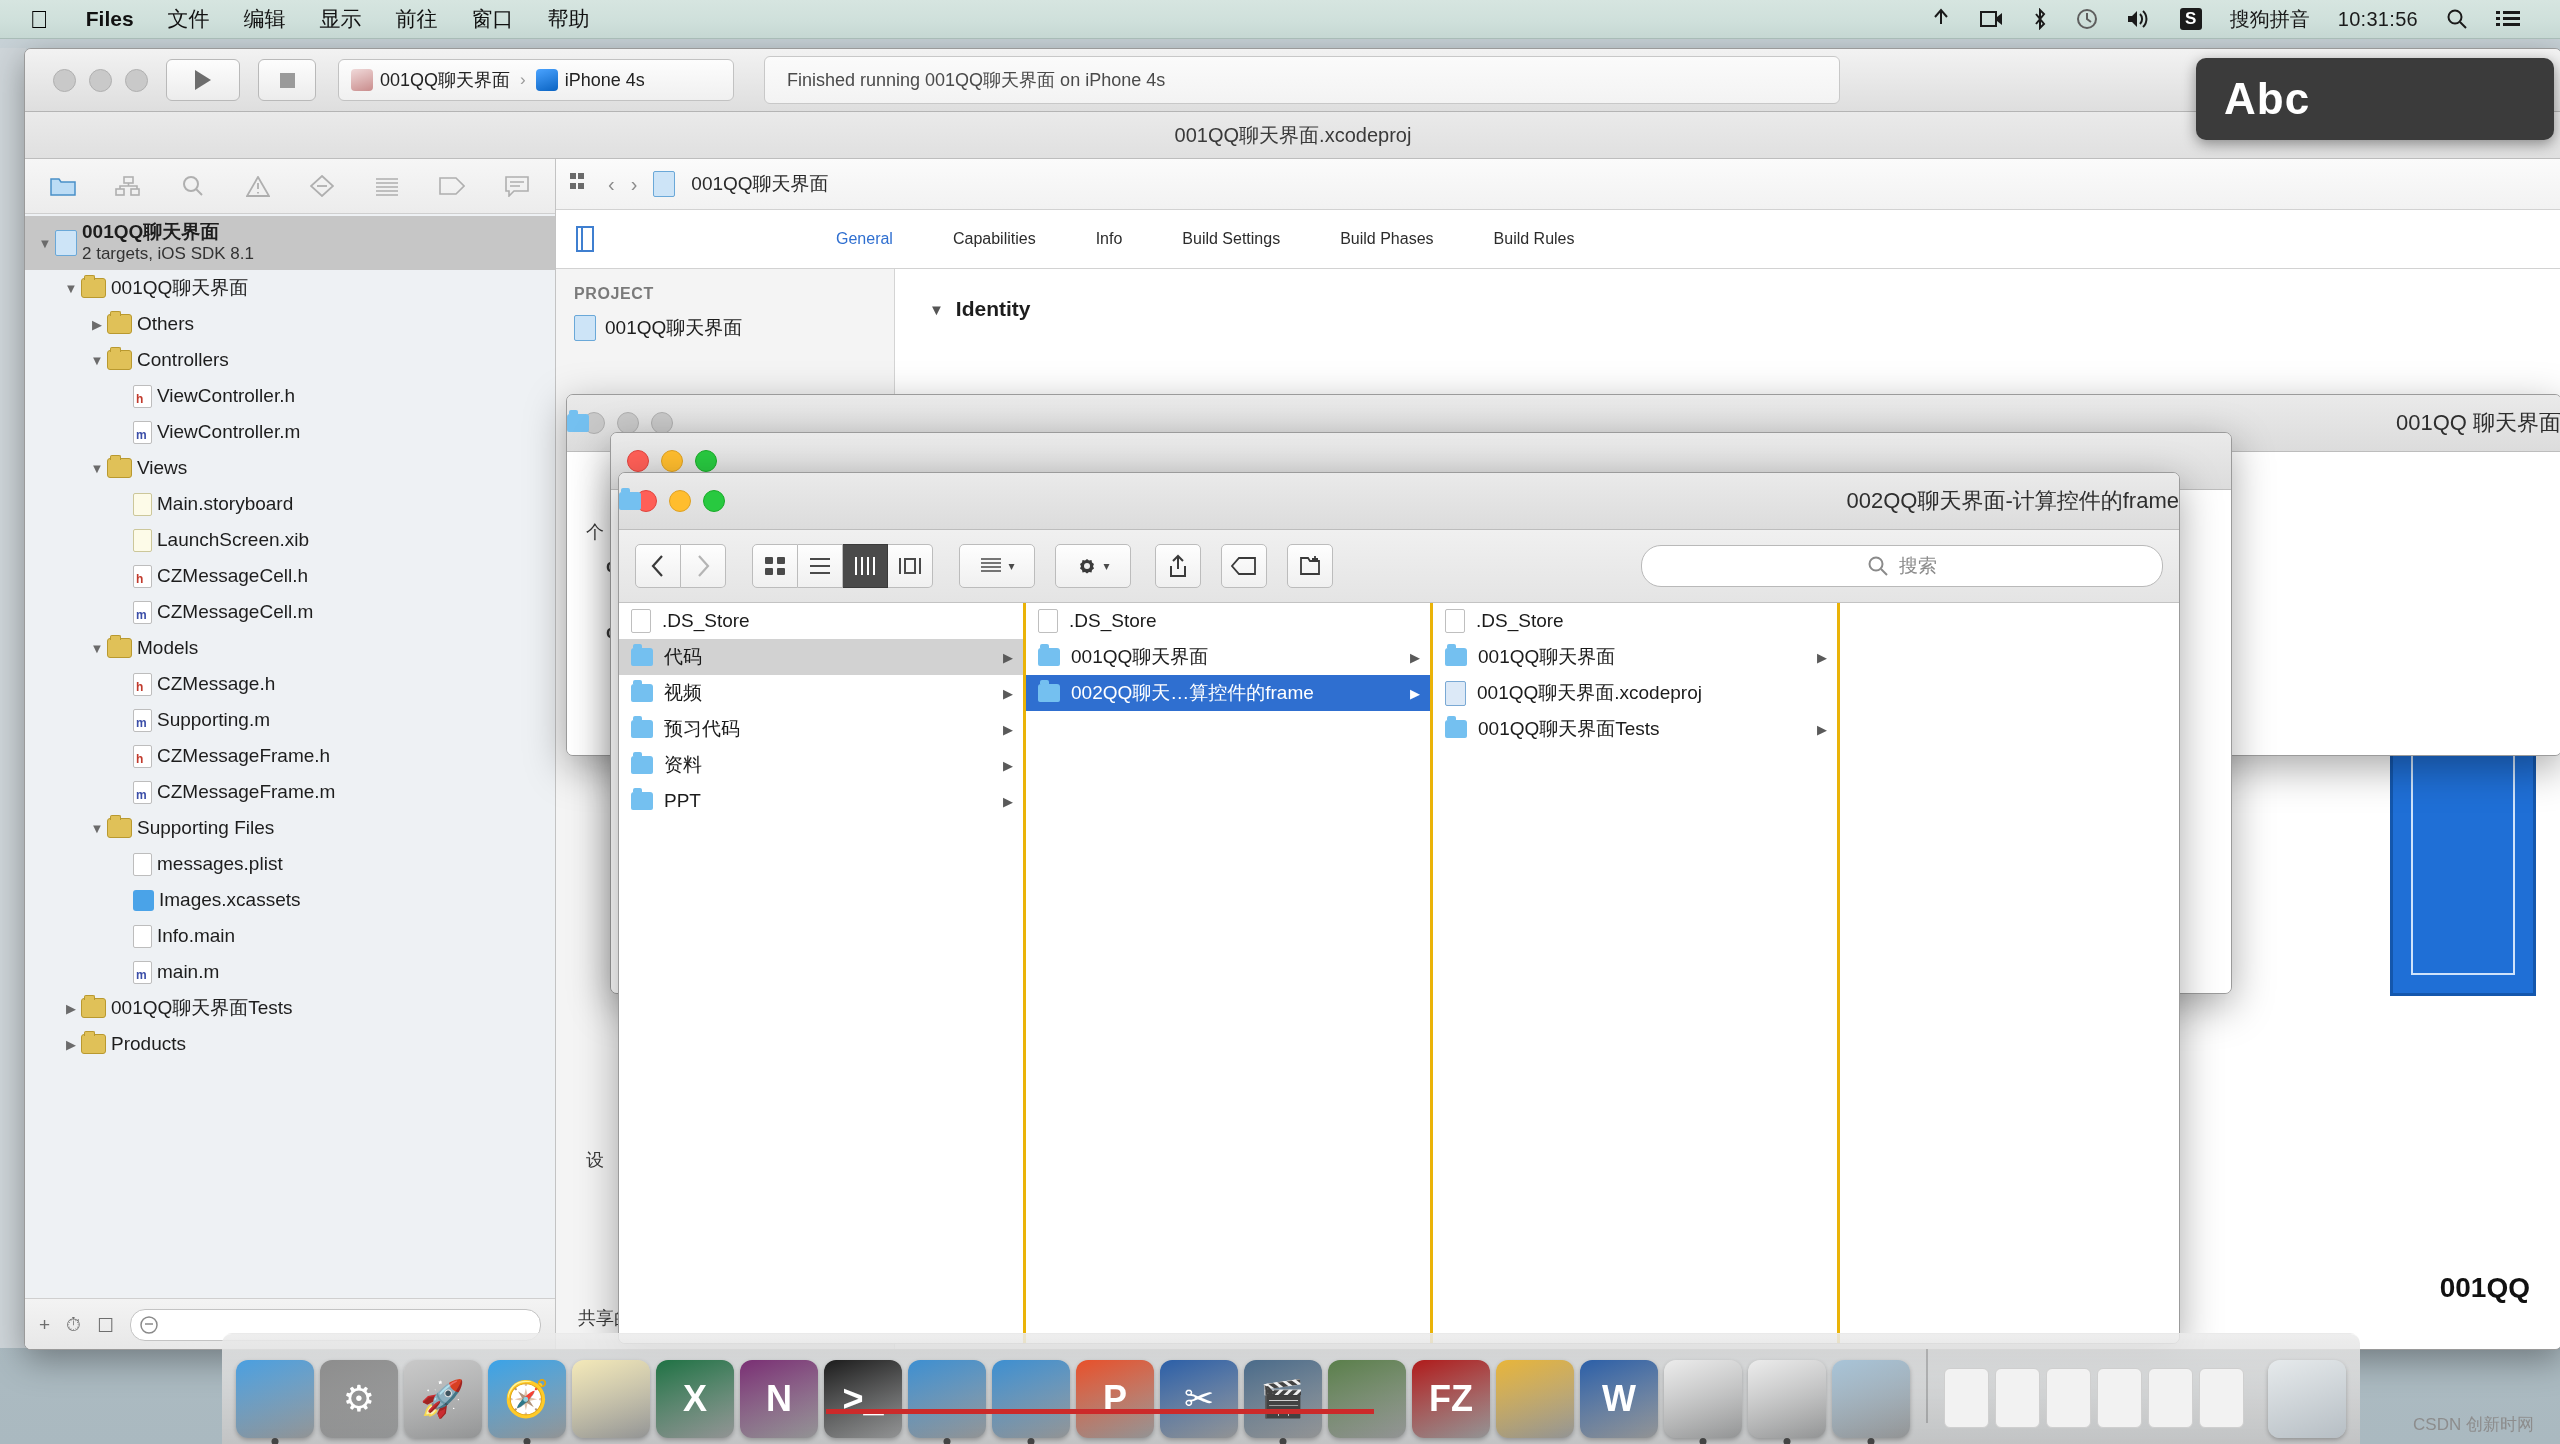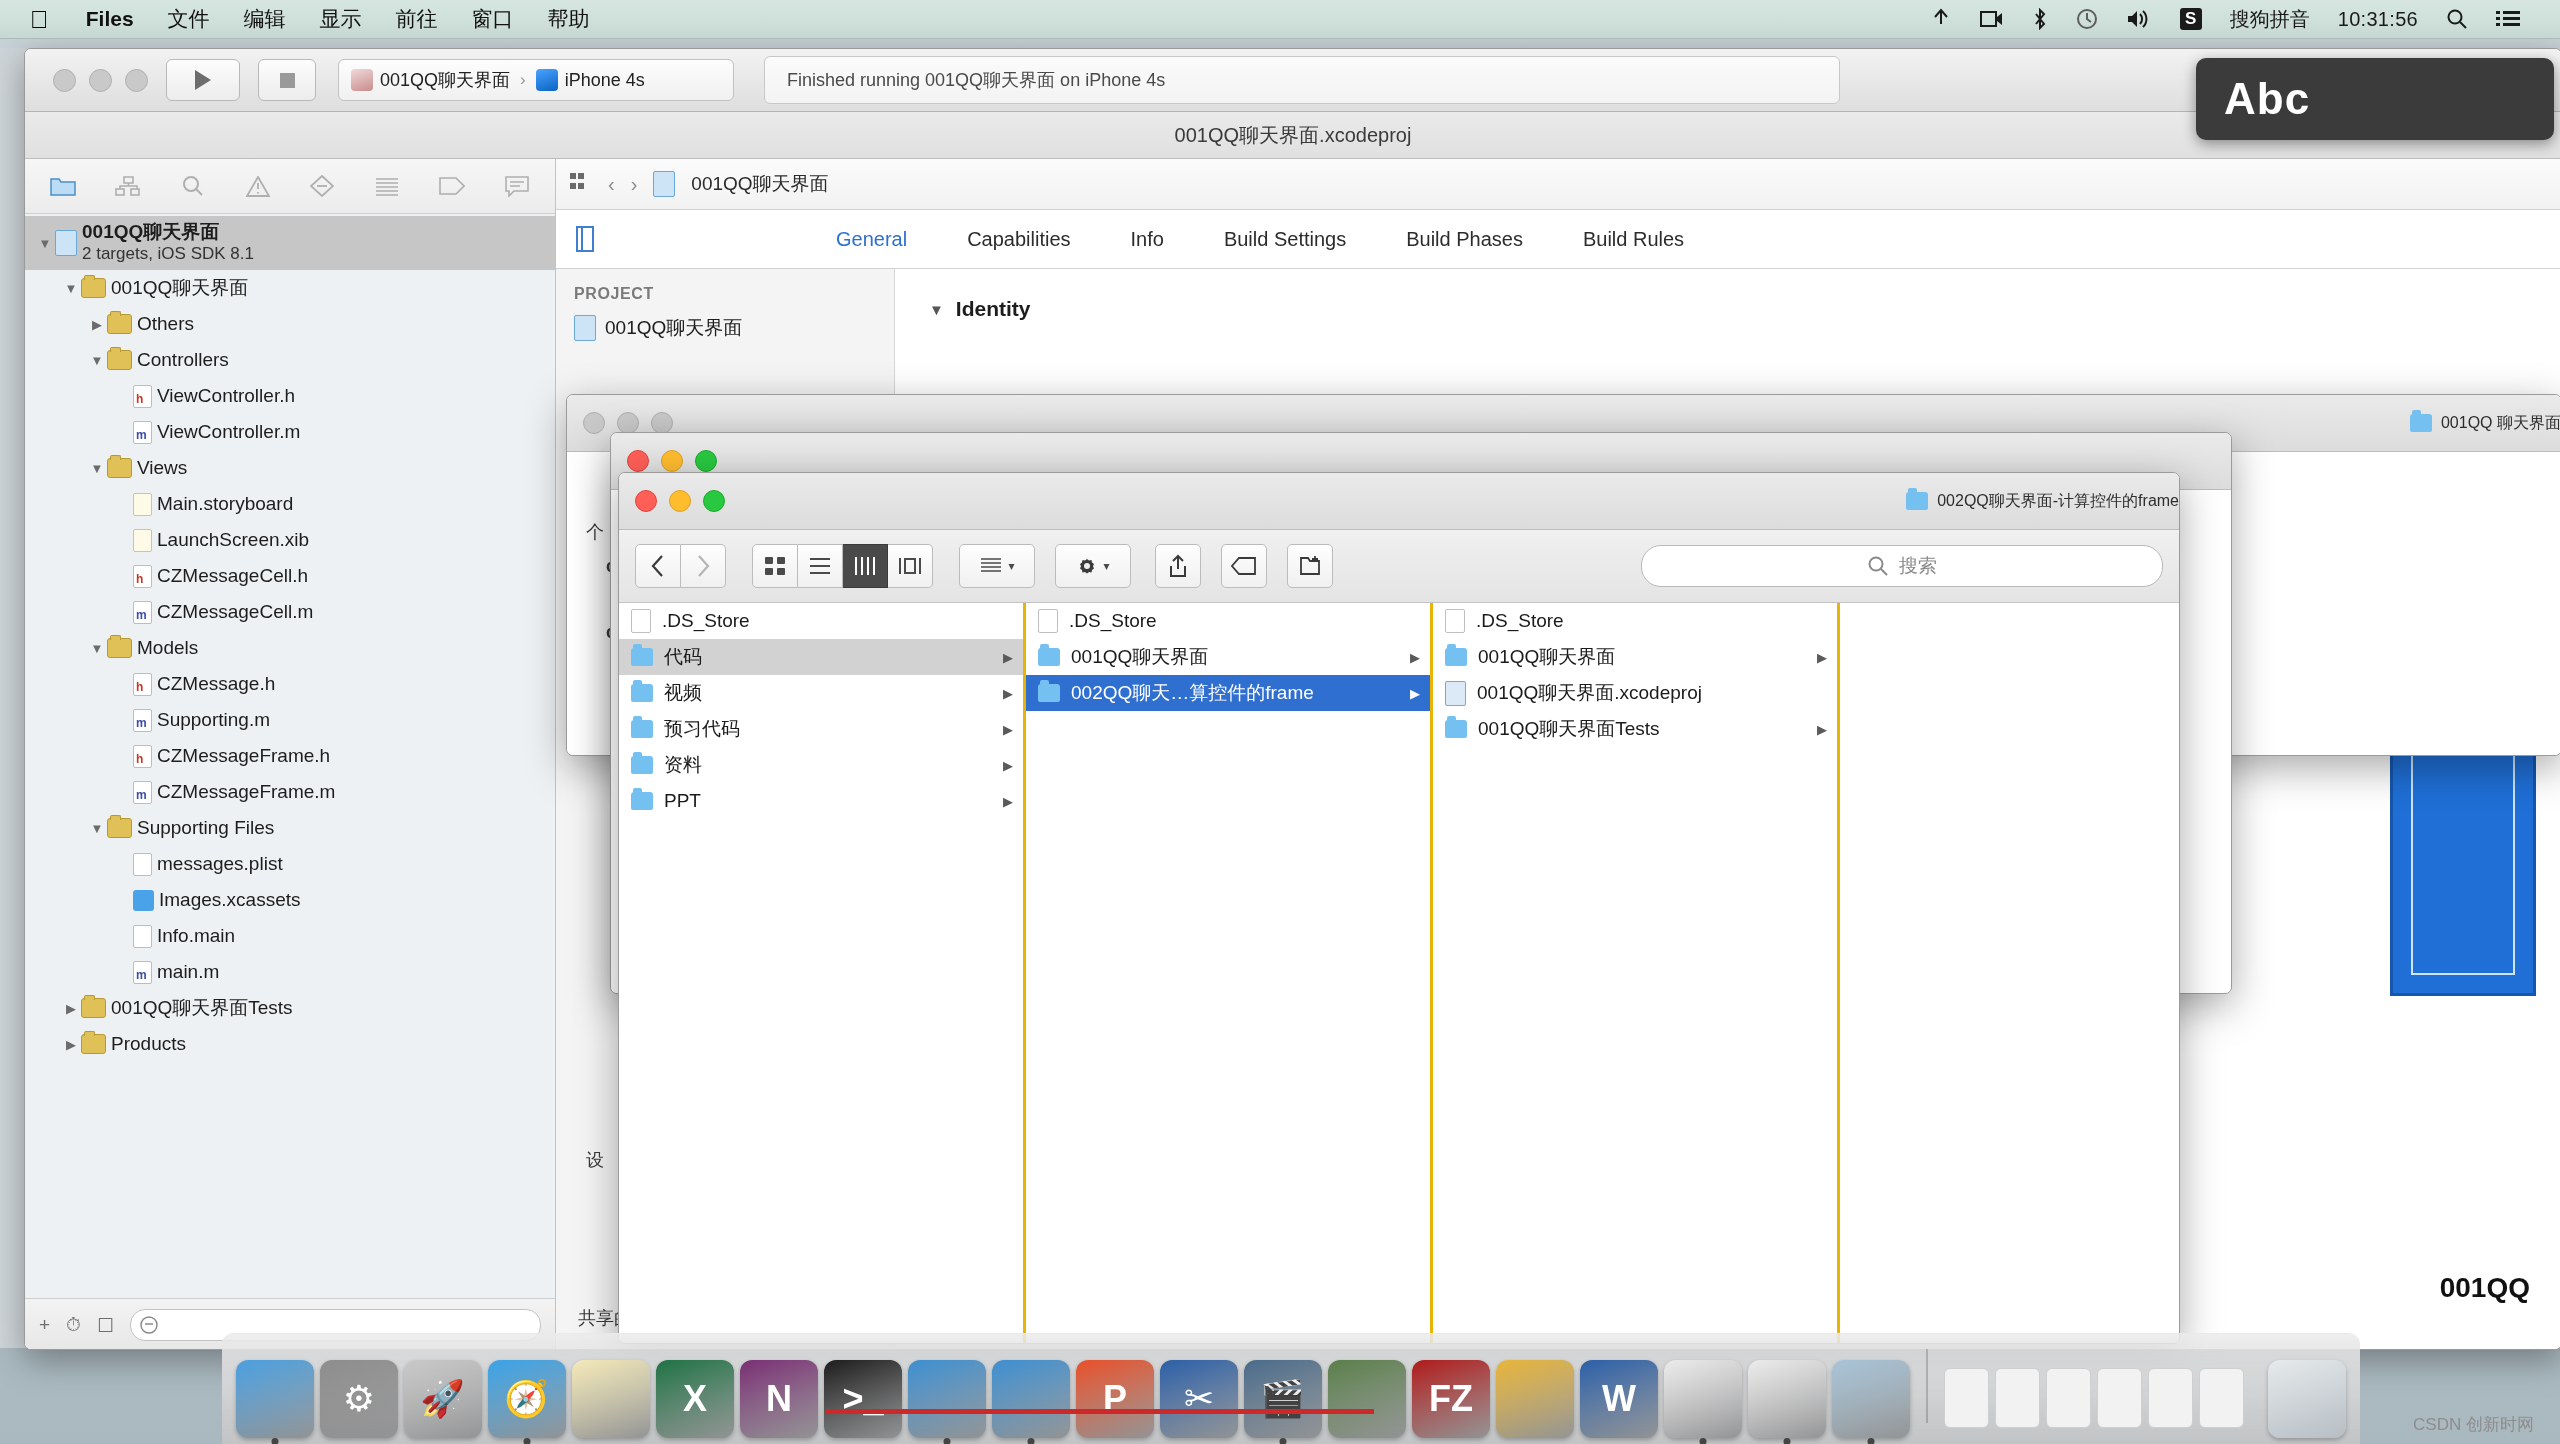--- a/index.html
+++ b/index.html
@@ -100,39 +100,39 @@
   .nb-ic{color:#6e6e6e;font-size:19px;}
   .nb-filter{flex:1;height:30px;border:1px solid #c3c3c3;border-radius:15px;background:#fff;display:flex;align-items:center;padding:0 8px;}
 
   
   #editor{flex:1;background:#fff;display:flex;flex-direction:column;min-width:0;}
   #jumpbar{height:50px;border-bottom:1px solid #d2d2d2;background:linear-gradient(180deg,#fbfbfb,#f2f2f2);
       display:flex;align-items:center;padding:0 14px;gap:16px;font-size:19px;color:#2a2a2a;}
   #jumpbar .chev{color:#8a8a8a;font-size:20px;}
   #tabs{height:58px;border-bottom:1px solid #d2d2d2;background:#fff;display:flex;align-items:center;}
   #tabs .tabspacer{width:230px;display:flex;align-items:center;padding-left:20px;}
-  #tabs .tab{font-size:20px;color:#2c2c2c;padding:0 30px;line-height:58px;}
+  #tabs .tab{font-size:16px;color:#2c2c2c;padding:0 30px;line-height:58px;}
   #tabs .tab.active{color:#2f6fd0;}
   #proj-area{flex:1;display:flex;min-height:0;}
   #proj-list{width:320px;border-right:1px solid #d4d4d4;background:#f4f4f4;padding:16px 0 0 18px;}
   #proj-list .hd{font-size:16px;font-weight:bold;color:#7a7a7a;letter-spacing:.6px;}
   #proj-list .item{display:flex;align-items:center;gap:9px;margin-top:12px;font-size:19px;color:#1c1c1c;}
   #proj-detail{flex:1;padding:28px 0 0 34px;}
   #proj-detail .sect{display:flex;align-items:center;gap:12px;font-size:21px;font-weight:bold;color:#1d1d1d;}
   #proj-detail .sect .tw{color:#555;font-size:15px;}
 
   
   .finder{position:absolute;border:1px solid #9b9b9b;border-radius:7px;overflow:hidden;
       box-shadow:0 12px 40px rgba(0,0,0,.34);background:#f0f0f0;}
   .ftitle{height:56px;background:linear-gradient(180deg,#eaeaea,#dcdcdc);border-bottom:1px solid #bdbdbd;
       display:flex;align-items:center;position:relative;}
   .ftitle .lights{display:flex;gap:12px;padding-left:16px;}
   .ftitle .tl{width:20px;height:20px;}
-  .ftitle .ft{position:absolute;left:0;right:0;text-align:center;font-size:16px;color:#2e2e2e;
-      display:flex;align-items:center;justify-content:flex-end;gap:9px;pointer-events:none;}
+  .ftitle .ft{position:absolute;left:0;right:0;text-align:center;font-size:22px;color:#2e2e2e;
+      display:flex;align-items:center;justify-content:space-between;gap:9px;pointer-events:none;}
   .fblue{width:22px;height:18px;background:#74c0f0;border-radius:3px 3px 2px 2px;position:relative;flex:none;}
   .fblue:before{content:"";position:absolute;left:2px;top:-4px;width:9px;height:4px;background:#74c0f0;border-radius:2px 2px 0 0;}
 
   #finder-back{left:566px;top:394px;width:1994px;height:360px;z-index:200;}
   #finder-back .body{background:#fff;height:100%;}
 
   #finder-mid{left:610px;top:432px;width:1620px;height:560px;z-index:210;}
   #finder-mid .body{background:#fff;height:100%;}
 
   #finder-front{left:618px;top:472px;width:1560px;height:870px;z-index:300;background:#f6f6f6;}

